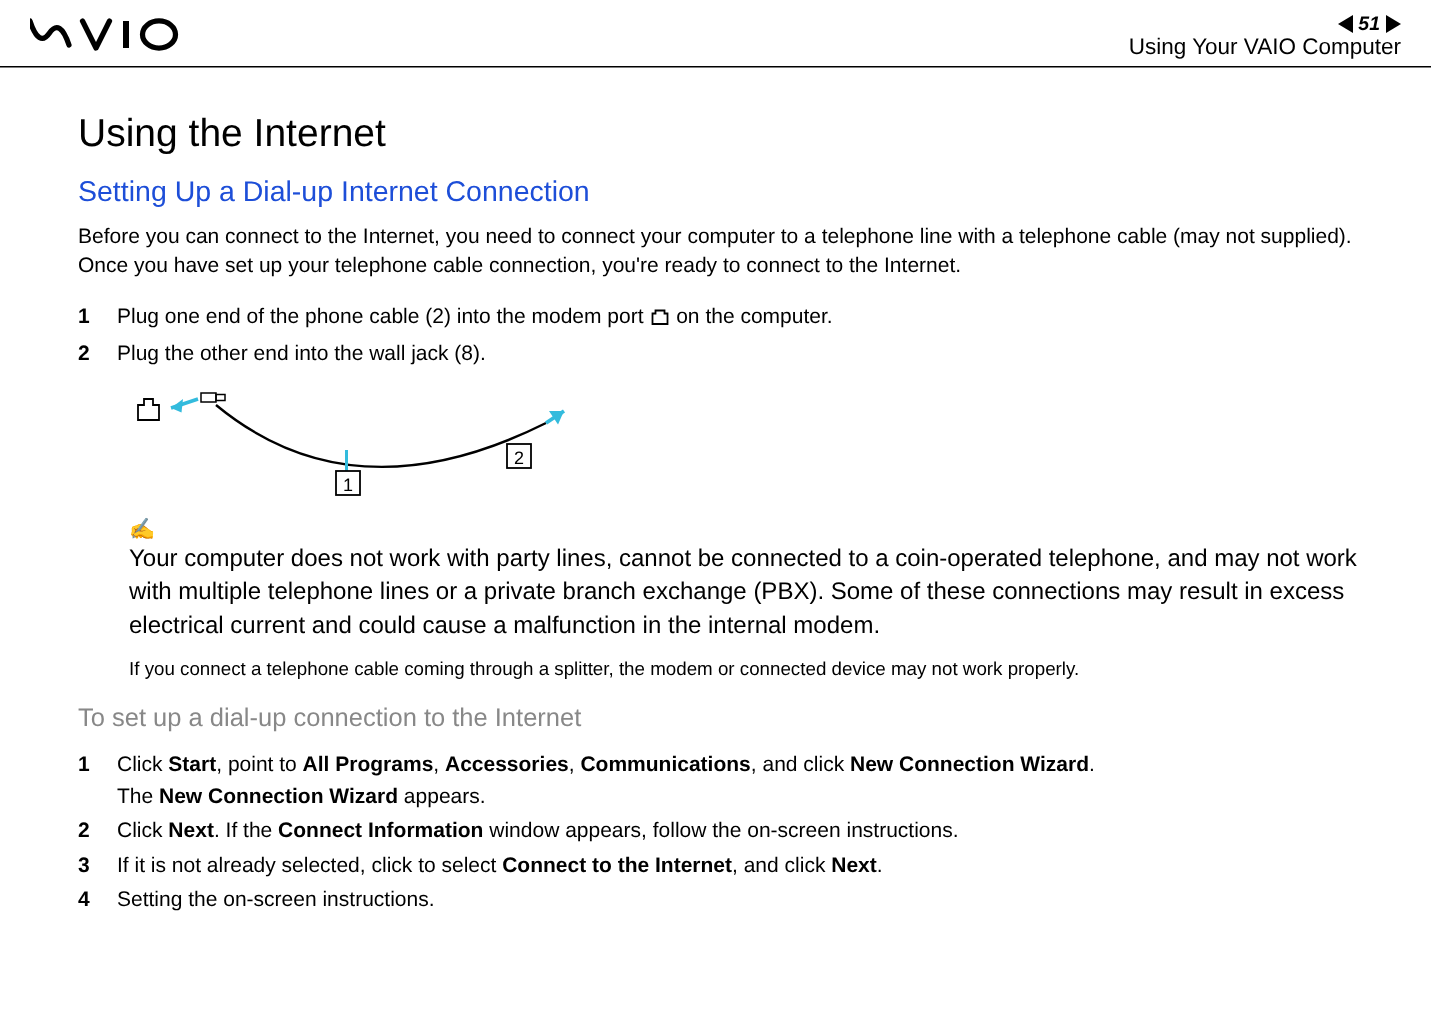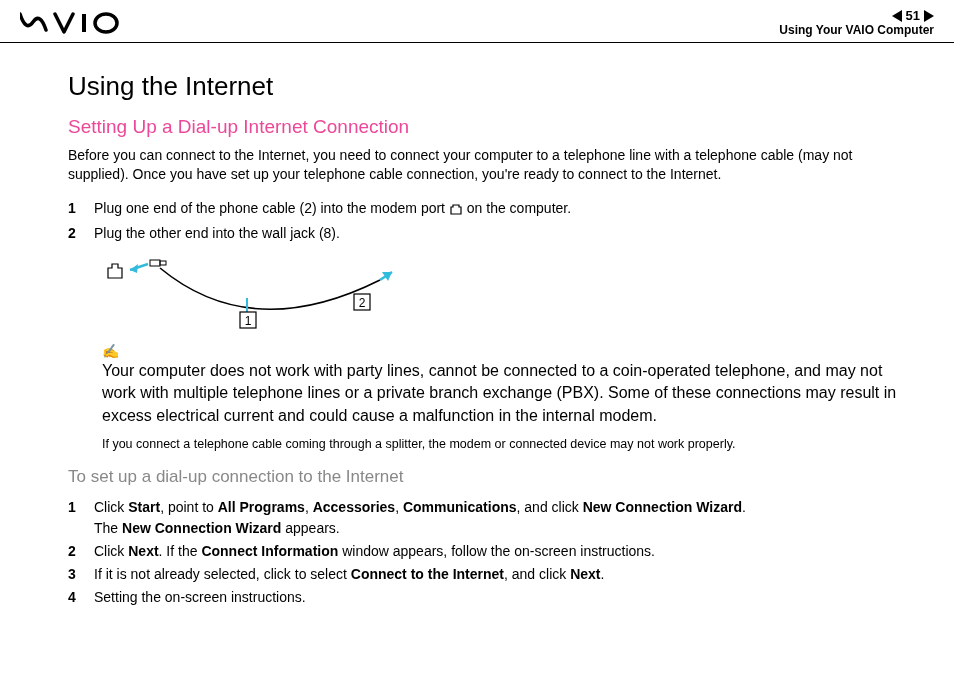--- a/index.html
+++ b/index.html
@@ -40,40 +40,40 @@
     border-bottom: 6px solid transparent;
     border-right: 10px solid #000;
   }
   .nav-arrow.right {
     border-top: 6px solid transparent;
     border-bottom: 6px solid transparent;
     border-left: 10px solid #000;
   }
   .page-num {
     font-weight: bold;
+    font-style: italic;
     font-size: 13px;
   }
   .section-name {
-    font-weight: bold;
-    font-size: 12px;
+    font-weight: normal;
+    font-size: 15px;
   }
   .content {
-    padding: 28px 40px 20px 24px;
-    margin-left: 44px;
+    padding: 28px 40px 20px 52px;
   }
   h1 {
     font-size: 26px;
     font-weight: normal;
     margin-bottom: 14px;
     color: #000;
   }
   h2 {
     font-size: 19px;
     font-weight: normal;
-    color: #ec4899;
+    color: #1d4ed8;
     margin-bottom: 8px;
   }
   p.intro {
     font-size: 14px;
     line-height: 1.35;
     margin-bottom: 14px;
   }
   h3 {
     font-size: 17px;
     font-weight: normal;

